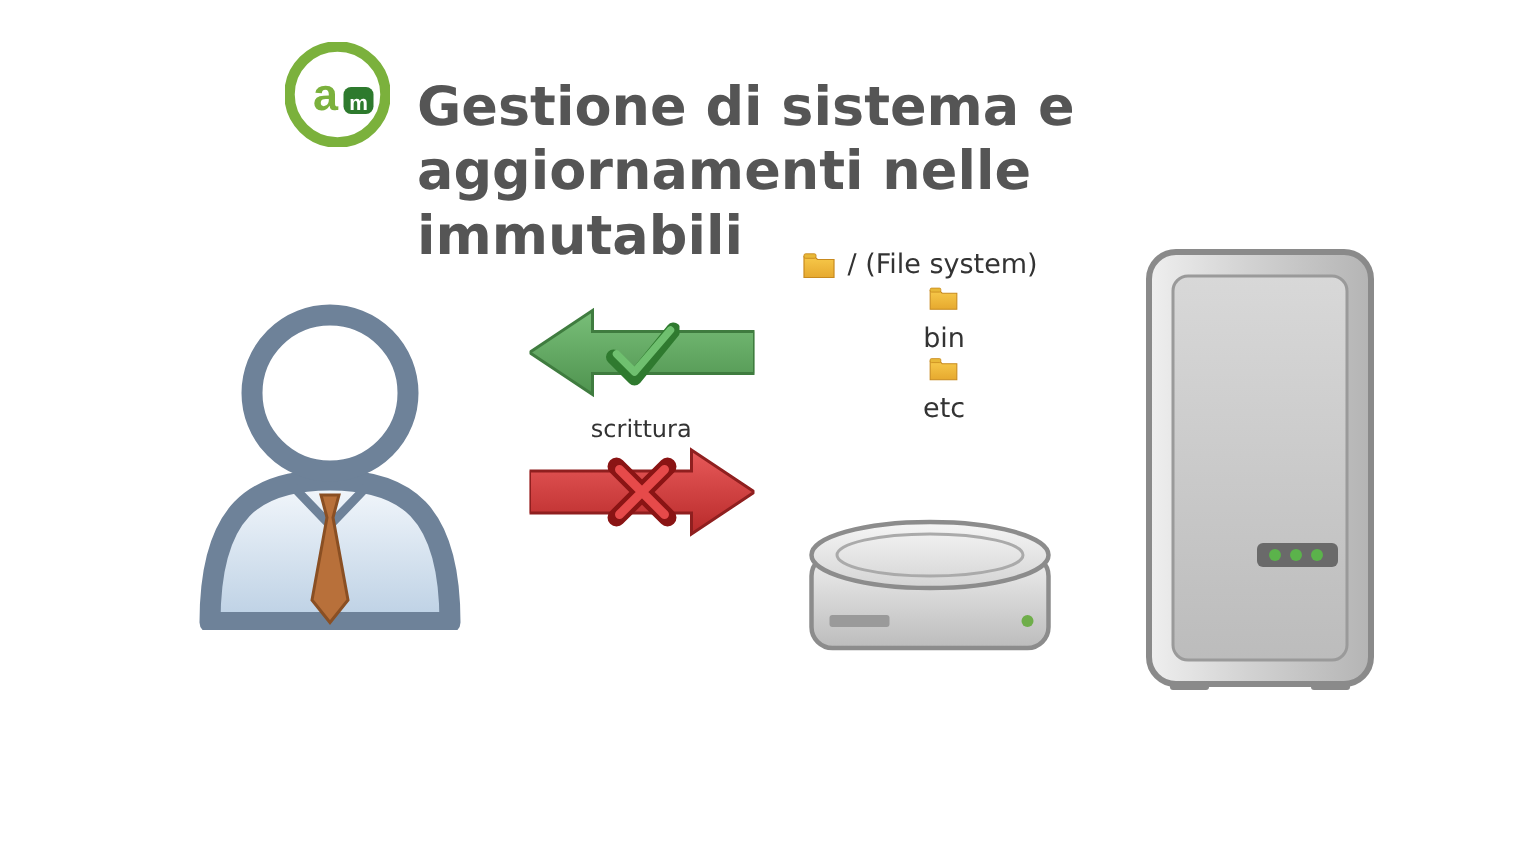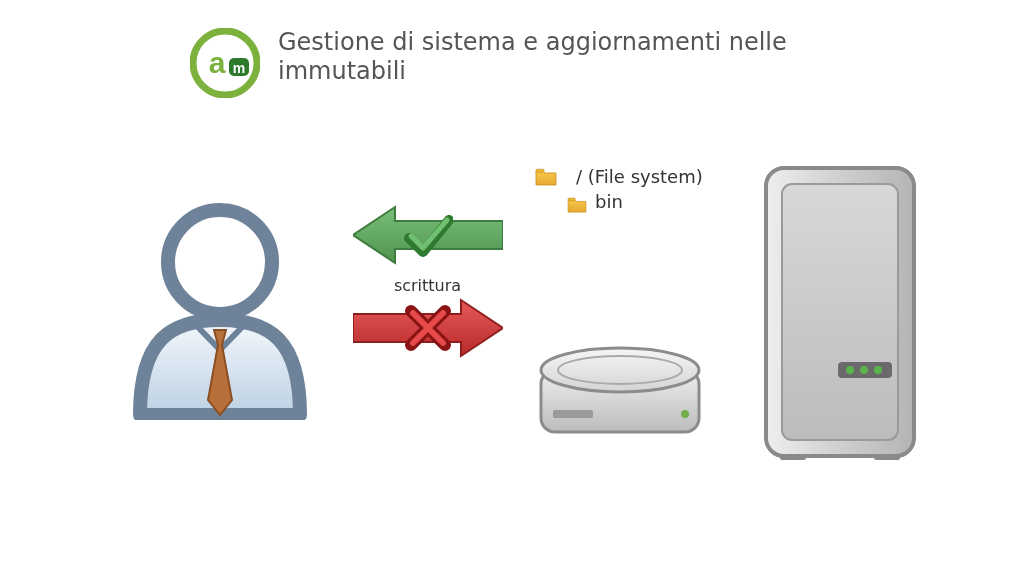--- a/index.html
+++ b/index.html
@@ -15,25 +15,26 @@
   .header {
     position: absolute;
     top: 28px;
     left: 190px;
     display: flex;
     align-items: flex-start;
     gap: 18px;
   }
   .logo-badge { width: 70px; height: 70px; flex-shrink: 0; }
   .title {
-    font-size: 24px;
-    font-weight: 400;
+    font-size: 36px;
+    font-weight: 700;
     color: #555555;
     line-height: 1.2;
     max-width: 620px;
+    margin-top: 22px;
   }
   .stage { position: absolute; top: 170px; left: 110px; right: 60px; bottom: 40px; }
 
   .user-figure { position: absolute; left: 0; top: 20px; width: 220px; height: 230px; }
 
   .arrow-block { position: absolute; left: 235px; top: 30px; width: 165px; }
   .arrow-label {
     font-size: 16px;
     color: #333333;
     text-align: center;
@@ -43,23 +44,23 @@
   .arrow-row { position: relative; height: 70px; display: flex; align-items: center; justify-content: center; }
   .arrow-svg { width: 150px; height: 60px; }
   .overlay-icon {
     position: absolute;
     width: 50px; height: 50px;
     left: 50%; top: 50%;
     transform: translate(-50%, -50%);
   }
 
   .fs-tree { position: absolute; left: 425px; top: -4px; font-size: 18px; color: #333333; }
-  .fs-root { display: flex; align-items: center; gap: 19px; margin-bottom: 4px; }
+  .fs-root { display: flex; align-items: center; gap: 8px; margin-bottom: 4px; }
   .fs-children { margin-left: 32px; }
-  .fs-item { display: flex; align-items: flex-end; gap: 8px; margin: 2px 0; }
+  .fs-item { display: flex; align-items: center; gap: 8px; margin: 2px 0; flex-direction: column; }
   .folder-icon { width: 22px; height: 18px; flex-shrink: 0; }
   .folder-icon.small { width: 20px; height: 16px; }
 
   .drive { position: absolute; left: 425px; top: 170px; width: 170px; height: 100px; }
 
   .server { position: absolute; left: 650px; top: -8px; width: 160px; height: 300px; }
 </style>
 </head>
 <body>
 
@@ -155,20 +156,27 @@
       <span>/ (File system)</span>
     </div>
     <div class="fs-children" id="fs-children">
         <div class="fs-item">
           <span class="folder-icon small"><svg viewBox="0 0 22 18" width="20" height="16">
               <path d="M1 3 L8 3 L10 5 L21 5 L21 17 L1 17 Z" fill="url(#fg)" stroke="#c88a1e" stroke-width="0.8"></path>
               <rect x="1" y="1.2" width="8" height="3" rx="1" fill="#e8b838" stroke="#c88a1e" stroke-width="0.6"></rect>
             </svg></span>
           <span>bin</span>
         </div>
+        <div class="fs-item">
+          <span class="folder-icon small"><svg viewBox="0 0 22 18" width="20" height="16">
+              <path d="M1 3 L8 3 L10 5 L21 5 L21 17 L1 17 Z" fill="url(#fg)" stroke="#c88a1e" stroke-width="0.8"></path>
+              <rect x="1" y="1.2" width="8" height="3" rx="1" fill="#e8b838" stroke="#c88a1e" stroke-width="0.6"></rect>
+            </svg></span>
+          <span>etc</span>
+        </div>
       </div>
   </div>
 
   <div class="drive">
     <svg viewBox="0 0 170 100" width="170" height="100">
       <defs>
         <linearGradient id="driveBody" x1="0" y1="0" x2="0" y2="1">
           <stop offset="0%" stop-color="#eeeeee"></stop>
             <stop offset="100%" stop-color="#bcbcbc"></stop>
         </linearGradient>

